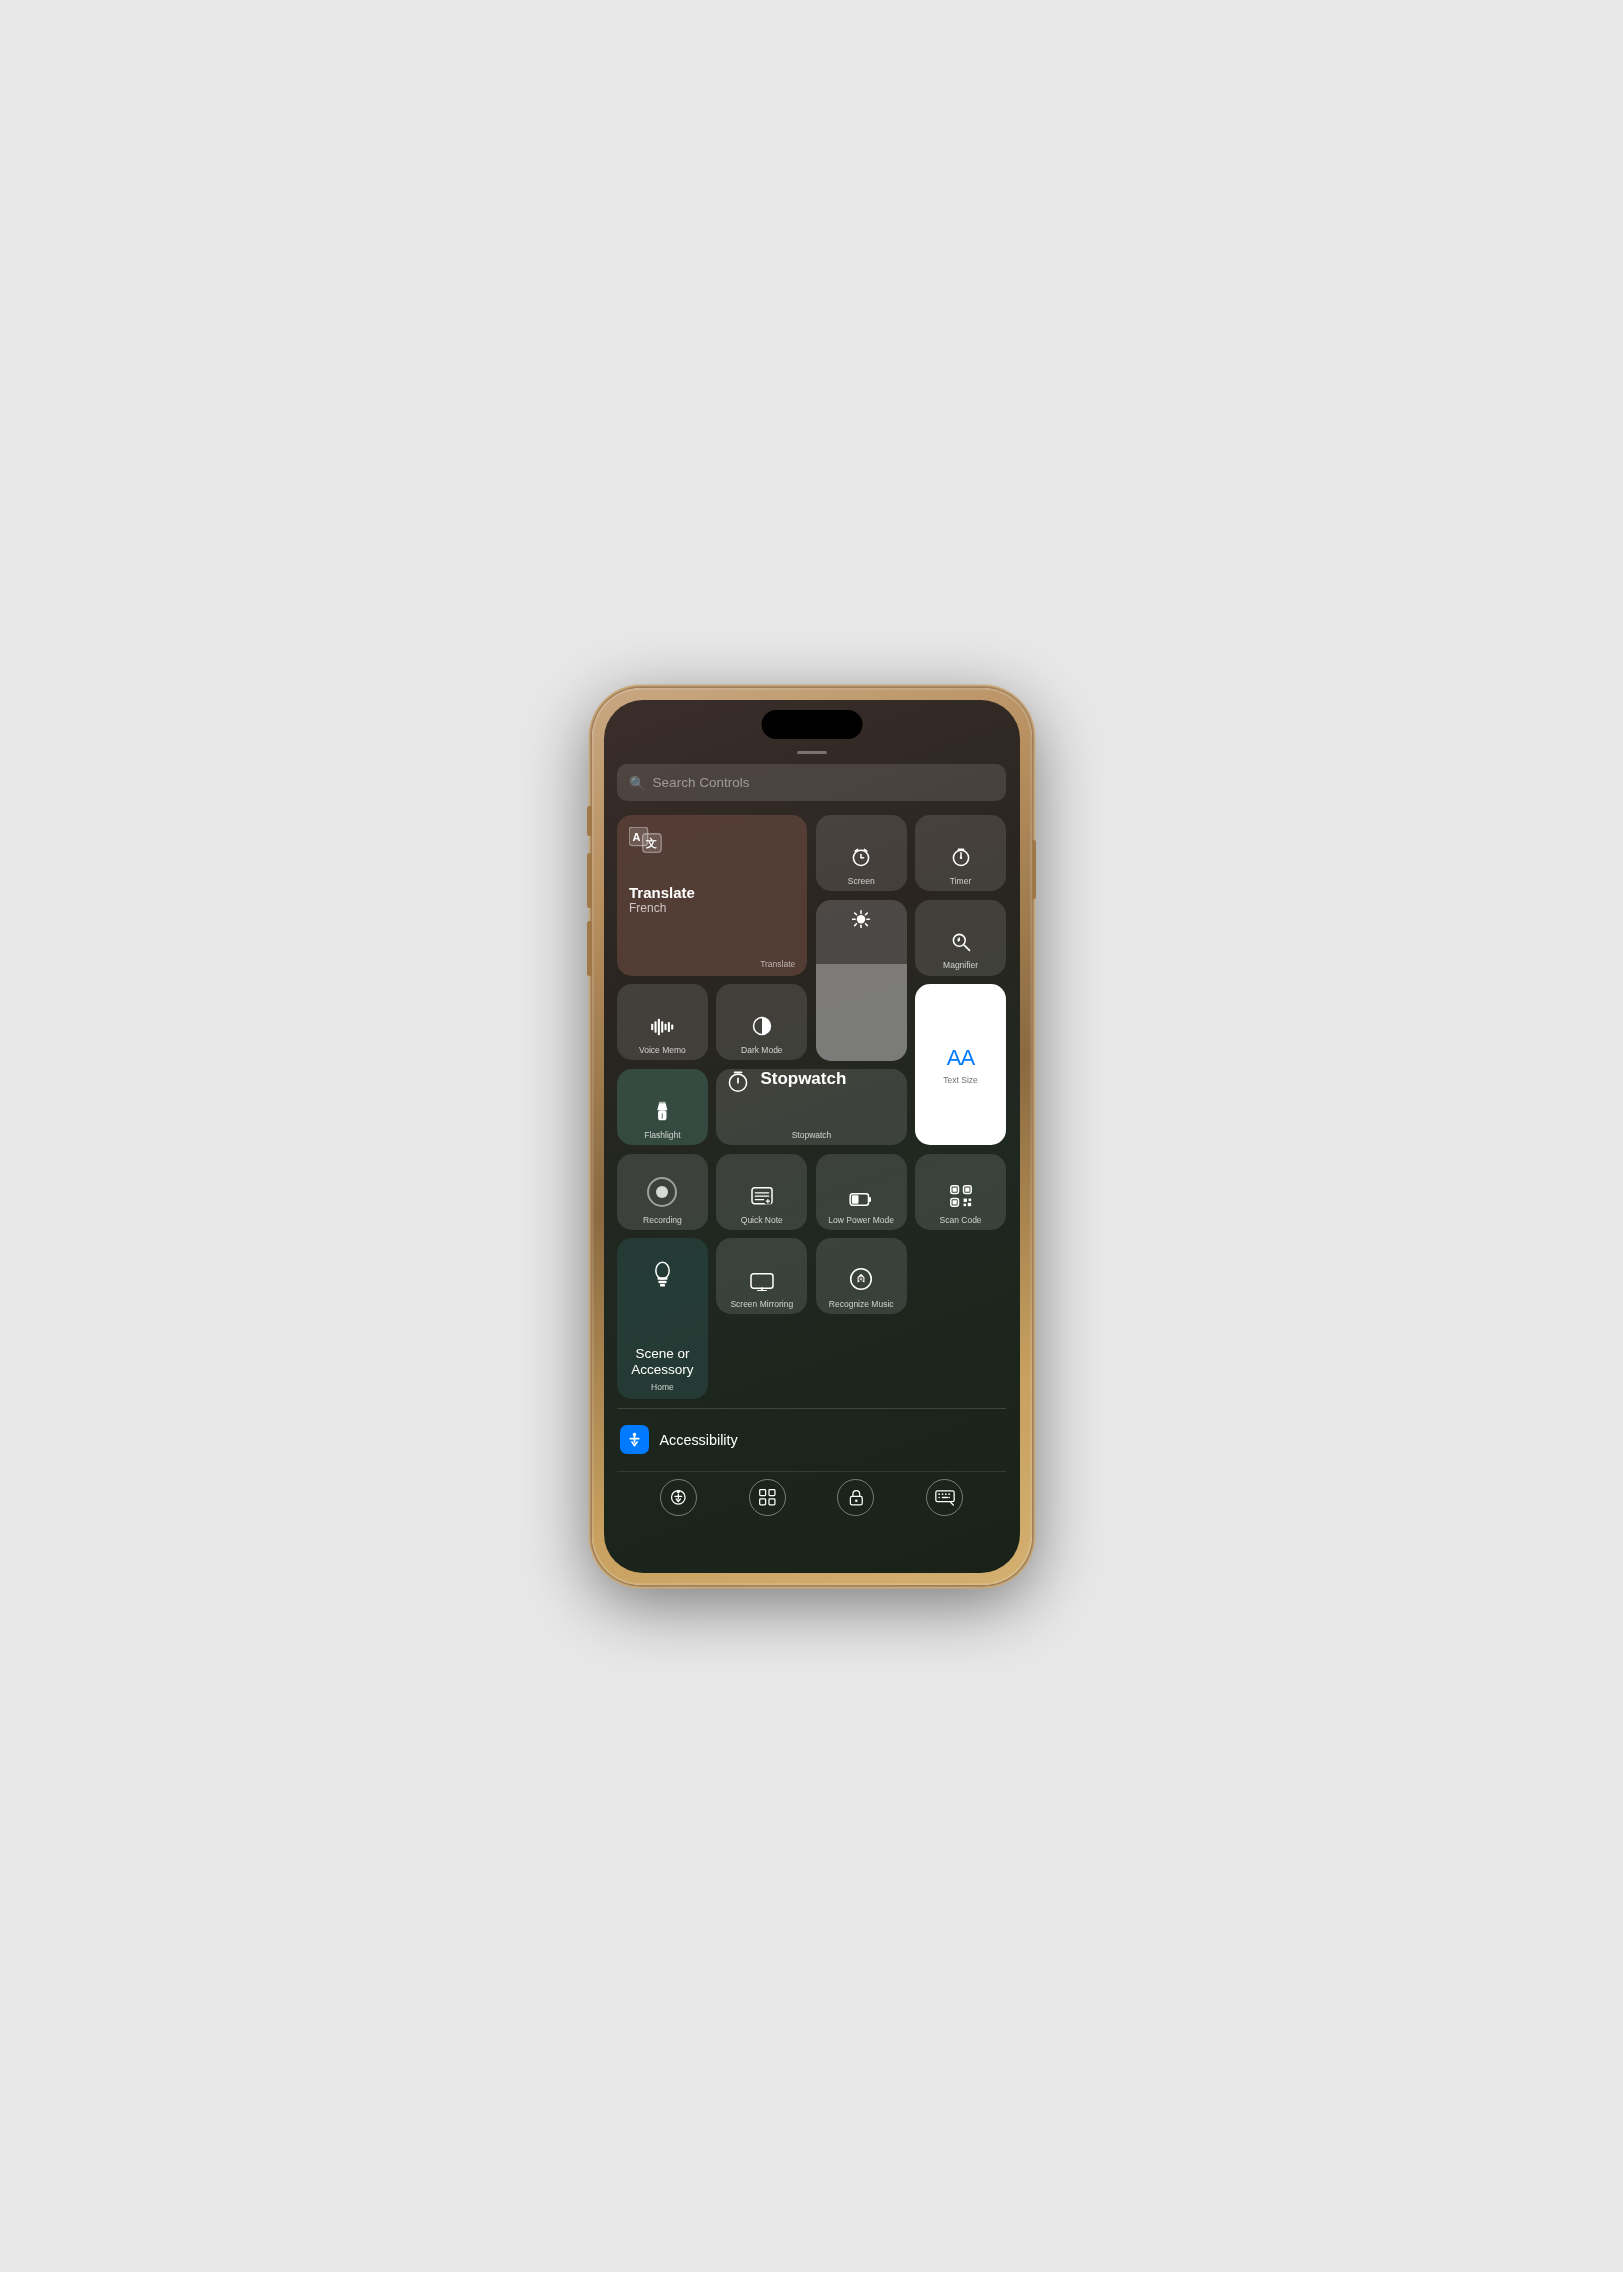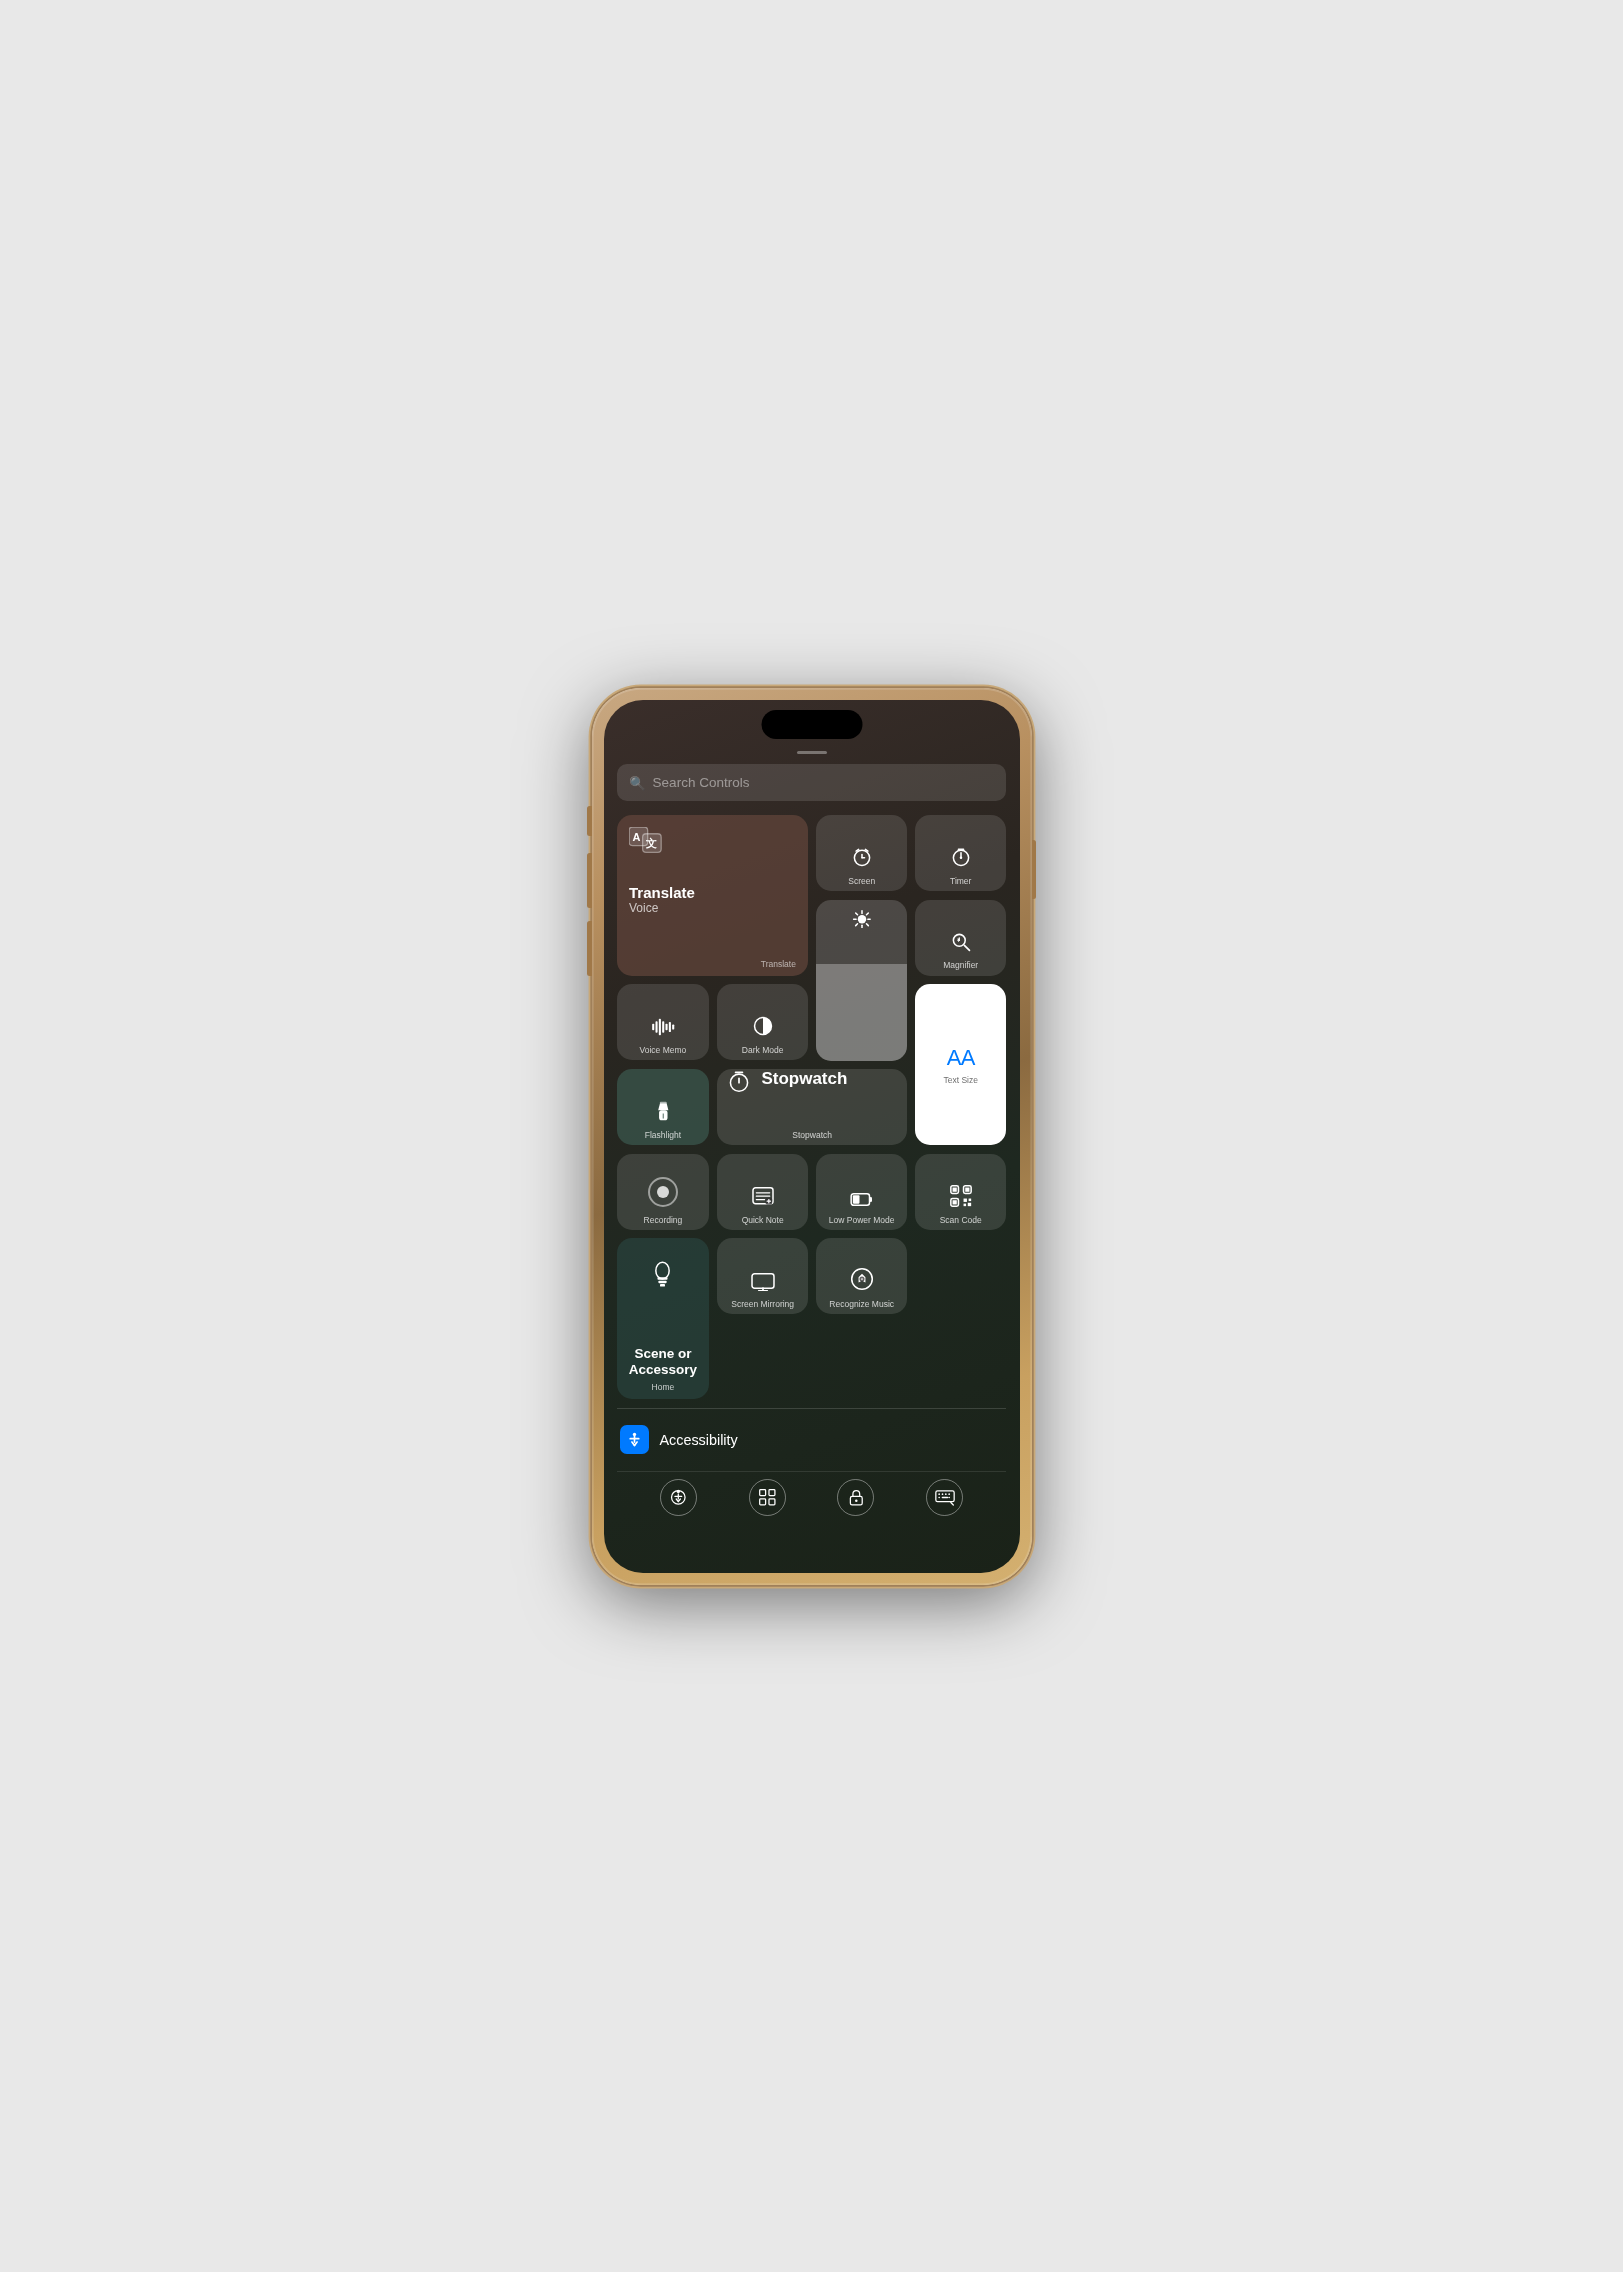--- a/index.html
+++ b/index.html
@@ -264,21 +264,21 @@
     }
     .home-bulb {
       font-size: 27px;
       color: white;
       margin-bottom: auto;
       margin-top: 12px;
     }
     .home-scene-text {
       color: white;
       font-size: 13.5px;
-      font-weight: 700;
+      font-weight: 400;
       text-align: center;
       line-height: 1.2;
       padding: 0 6.8px;
     }
 
     
     .divider {
       height: 0.8px;
       background: rgba(255,255,255,0.15);
       margin: 6.8px 0;
@@ -397,21 +397,21 @@
             <div class="translate-icon-area">
               <svg width="34" height="27" viewBox="0 0 40 32" fill="none" xmlns="http://www.w3.org/2000/svg" style="font-size:28px">
                 <rect x="0" y="0" width="22" height="22" rx="4" fill="rgba(255,255,255,0.15)" stroke="rgba(255,255,255,0.4)" stroke-width="1.5"></rect>
                 <text x="4" y="16" font-size="13" fill="white" font-family="sans-serif" font-weight="600">A</text>
                 <rect x="16" y="8" width="22" height="22" rx="4" fill="rgba(255,255,255,0.15)" stroke="rgba(255,255,255,0.4)" stroke-width="1.5"></rect>
                 <text x="20" y="24" font-size="13" fill="white" font-family="sans-serif" font-weight="600">文</text>
               </svg>
             </div>
             <div style="margin-top:25px;">
               <div class="translate-title">Translate</div>
-              <div class="translate-subtitle">Voice</div>
+              <div class="translate-subtitle">French</div>
             </div>
           </div>
           <div class="translate-bottom-label">Translate</div>
         </div>
 
         <div class="tile tile-sm">
           <div class="tile-icon">
             <svg width="22" height="22" viewBox="0 0 26 26" fill="none">
               <circle cx="13" cy="14" r="9" stroke="white" stroke-width="1.8"></circle>
               <line x1="13" y1="14" x2="13" y2="10" stroke="white" stroke-width="1.8" stroke-linecap="round"></line>

